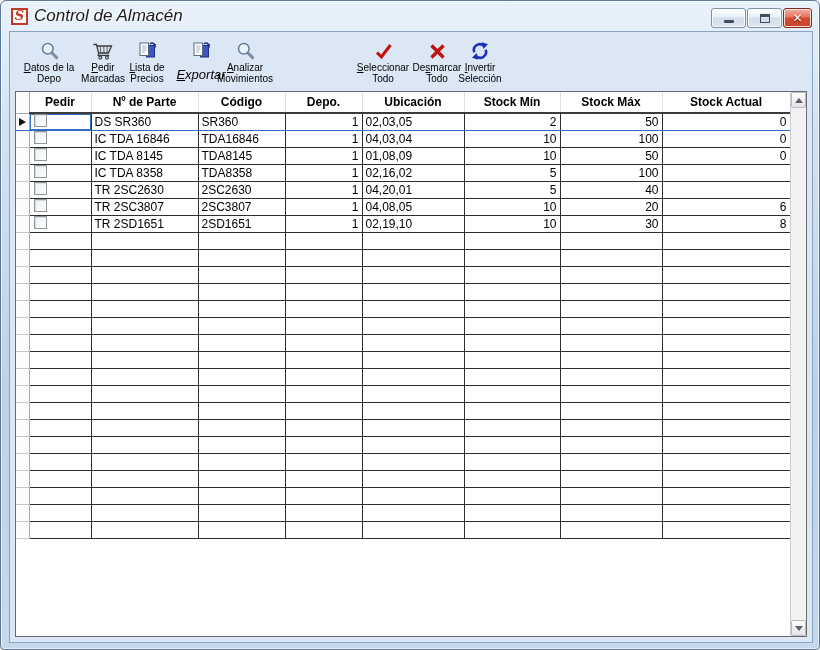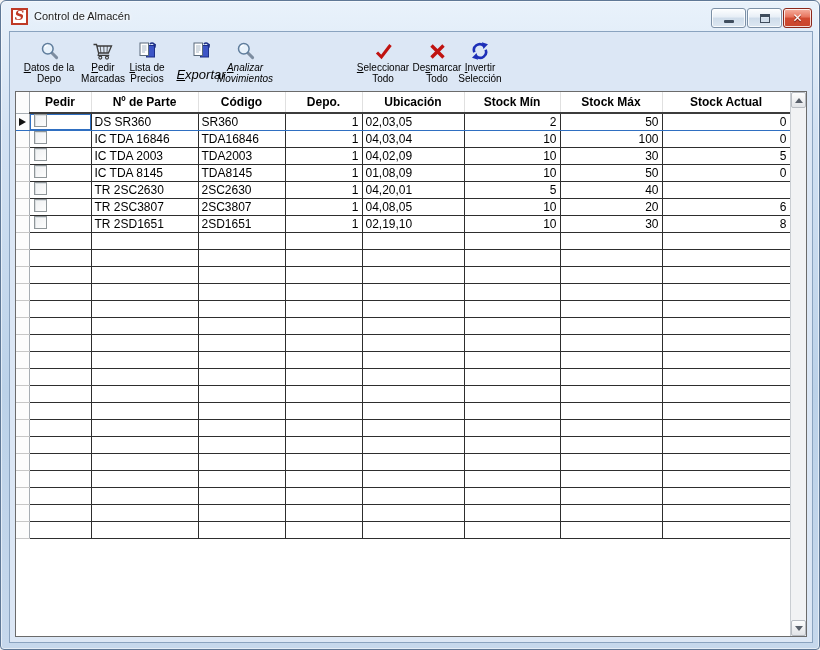--- a/index.html
+++ b/index.html
@@ -10,21 +10,21 @@
   
   .window{position:absolute;left:0;top:0;width:820px;height:650px;
     border:1px solid #5f7896;border-radius:6px 6px 4px 4px;
     background:linear-gradient(to bottom,#e9f2fb 0%,#d3e2f3 20%,#bcd2e9 60%,#c6d8ec 100%);
     box-shadow:inset 0 0 0 1px rgba(255,255,255,.55);}
   .titlebar{position:absolute;left:0;top:0;right:0;height:30px;display:flex;align-items:center;padding:0 8px;}
   .app-icon{width:17px;height:17px;margin:0 6px 0 2px;background:#fff;border:2px solid #bf3a26;
     display:flex;align-items:center;justify-content:center;flex:0 0 auto;}
   .app-icon span{color:#bf3a26;font-family:"DejaVu Serif",serif;font-style:italic;font-weight:bold;
     font-size:13px;line-height:13px;transform:translateY(-1px);}
-  .title-text{font-size:11px;color:#1c1c1c;text-shadow:0 0 3px #fff,0 0 6px #fff;}
+  .title-text{font-size:17px;color:#1c1c1c;text-shadow:0 0 3px #fff,0 0 6px #fff;font-style:italic;}
   .win-buttons{position:absolute;right:7px;top:7px;display:flex;gap:1px;}
   .win-btn{height:20px;border:1px solid #7c90a6;border-radius:3px;display:flex;align-items:center;justify-content:center;
     background:linear-gradient(to bottom,#fdfeff 0%,#e7eef6 45%,#cfdcea 50%,#dde8f2 100%);
     box-shadow:inset 0 0 0 1px rgba(255,255,255,.8);}
   .win-btn.min,.win-btn.max{width:35px;}
   .win-btn.close{width:29px;border-color:#8c271a;
     background:linear-gradient(to bottom,#f6b1a2 0%,#e7735c 45%,#d14a31 50%,#c8452c 100%);}
   .glyph-min{width:10px;height:3px;background:#3f4d5d;border-radius:1px;margin-top:6px;}
   .glyph-max{width:10px;height:9px;border:1px solid #3f4d5d;border-top-width:3px;background:#fff0;}
   .glyph-close{color:#fff;font-size:12px;font-weight:bold;line-height:12px;text-shadow:0 1px 1px #6d1408;}
@@ -35,21 +35,21 @@
 
   
   .toolbar{position:absolute;left:0;top:0;right:0;height:58px;}
   .tb-btn{position:absolute;top:5px;height:52px;display:flex;flex-direction:column;align-items:center;
     justify-content:flex-start;cursor:default;}
   .tb-icon{height:24px;display:flex;align-items:flex-end;justify-content:center;}
   .tb-icon svg{display:block;}
   .tb-label{font-size:10px;line-height:11px;color:#000;text-align:center;margin-top:1px;}
   .tb-btn.big .tb-label{font-size:13px;line-height:13px;margin-top:7px;}
   .tb-1{left:9px;width:60px;}  .tb-2{left:66px;width:54px;} .tb-3{left:113px;width:48px;}
-  .tb-4{left:164px;width:54px;font-style:italic;}.tb-5{left:203px;width:64px;font-style:italic;}
+  .tb-4{left:164px;width:54px;font-style:italic;}.tb-5{left:203px;width:64px;}
   .tb-6{left:343px;width:60px;}.tb-7{left:401px;width:52px;}.tb-8{left:444px;width:52px;}
 
   
   .grid{position:absolute;left:5px;top:59px;width:792px;height:546px;background:#fff;border:1px solid #6b6b6b;}
   .grid-body{position:absolute;left:0;top:0;bottom:0;right:16px;overflow:hidden;}
   table{border-collapse:collapse;table-layout:fixed;width:774px;}
   th,td{padding:0 3px;font-size:12px;overflow:hidden;white-space:nowrap;}
   thead th{height:21px;font-weight:bold;color:#000;background:#fff;border-bottom:2px solid #3c3c3c;
     border-right:1px solid #e0e0e0;text-align:center;}
   thead th.ind{border-right:1px solid #a7adb3;border-bottom:1px solid #a7adb3;background:#fcfcfc;}
@@ -252,38 +252,38 @@
                 <td class="al cell-codigo">TDA16846</td>
                 <td class="ar cell-depo">1</td>
                 <td class="al cell-ubicacion">04,03,04</td>
                 <td class="ar cell-stock_min">10</td>
                 <td class="ar cell-stock_max">100</td>
                 <td class="ar cell-stock_actual">0</td>
               </tr>
               <tr>
                 <td class="ind"></td>
                 <td class="al cell-pedir"><span class="checkbox"></span></td>
-                <td class="al cell-parte">IC TDA 2003</td>
-                <td class="al cell-codigo">TDA2003</td>
-                <td class="ar cell-depo">1</td>
-                <td class="al cell-ubicacion">04,02,09</td>
-                <td class="ar cell-stock_min">10</td>
-                <td class="ar cell-stock_max">30</td>
-                <td class="ar cell-stock_actual">5</td>
-              </tr>
-              <tr>
-                <td class="ind"></td>
-                <td class="al cell-pedir"><span class="checkbox"></span></td>
                 <td class="al cell-parte">IC TDA 8145</td>
                 <td class="al cell-codigo">TDA8145</td>
                 <td class="ar cell-depo">1</td>
                 <td class="al cell-ubicacion">01,08,09</td>
                 <td class="ar cell-stock_min">10</td>
                 <td class="ar cell-stock_max">50</td>
                 <td class="ar cell-stock_actual">0</td>
+              </tr>
+              <tr>
+                <td class="ind"></td>
+                <td class="al cell-pedir"><span class="checkbox"></span></td>
+                <td class="al cell-parte">IC TDA 8358</td>
+                <td class="al cell-codigo">TDA8358</td>
+                <td class="ar cell-depo">1</td>
+                <td class="al cell-ubicacion">02,16,02</td>
+                <td class="ar cell-stock_min">5</td>
+                <td class="ar cell-stock_max">100</td>
+                <td class="ar cell-stock_actual"></td>
               </tr>
               <tr>
                 <td class="ind"></td>
                 <td class="al cell-pedir"><span class="checkbox"></span></td>
                 <td class="al cell-parte">TR 2SC2630</td>
                 <td class="al cell-codigo">2SC2630</td>
                 <td class="ar cell-depo">1</td>
                 <td class="al cell-ubicacion">04,20,01</td>
                 <td class="ar cell-stock_min">5</td>
                 <td class="ar cell-stock_max">40</td>

